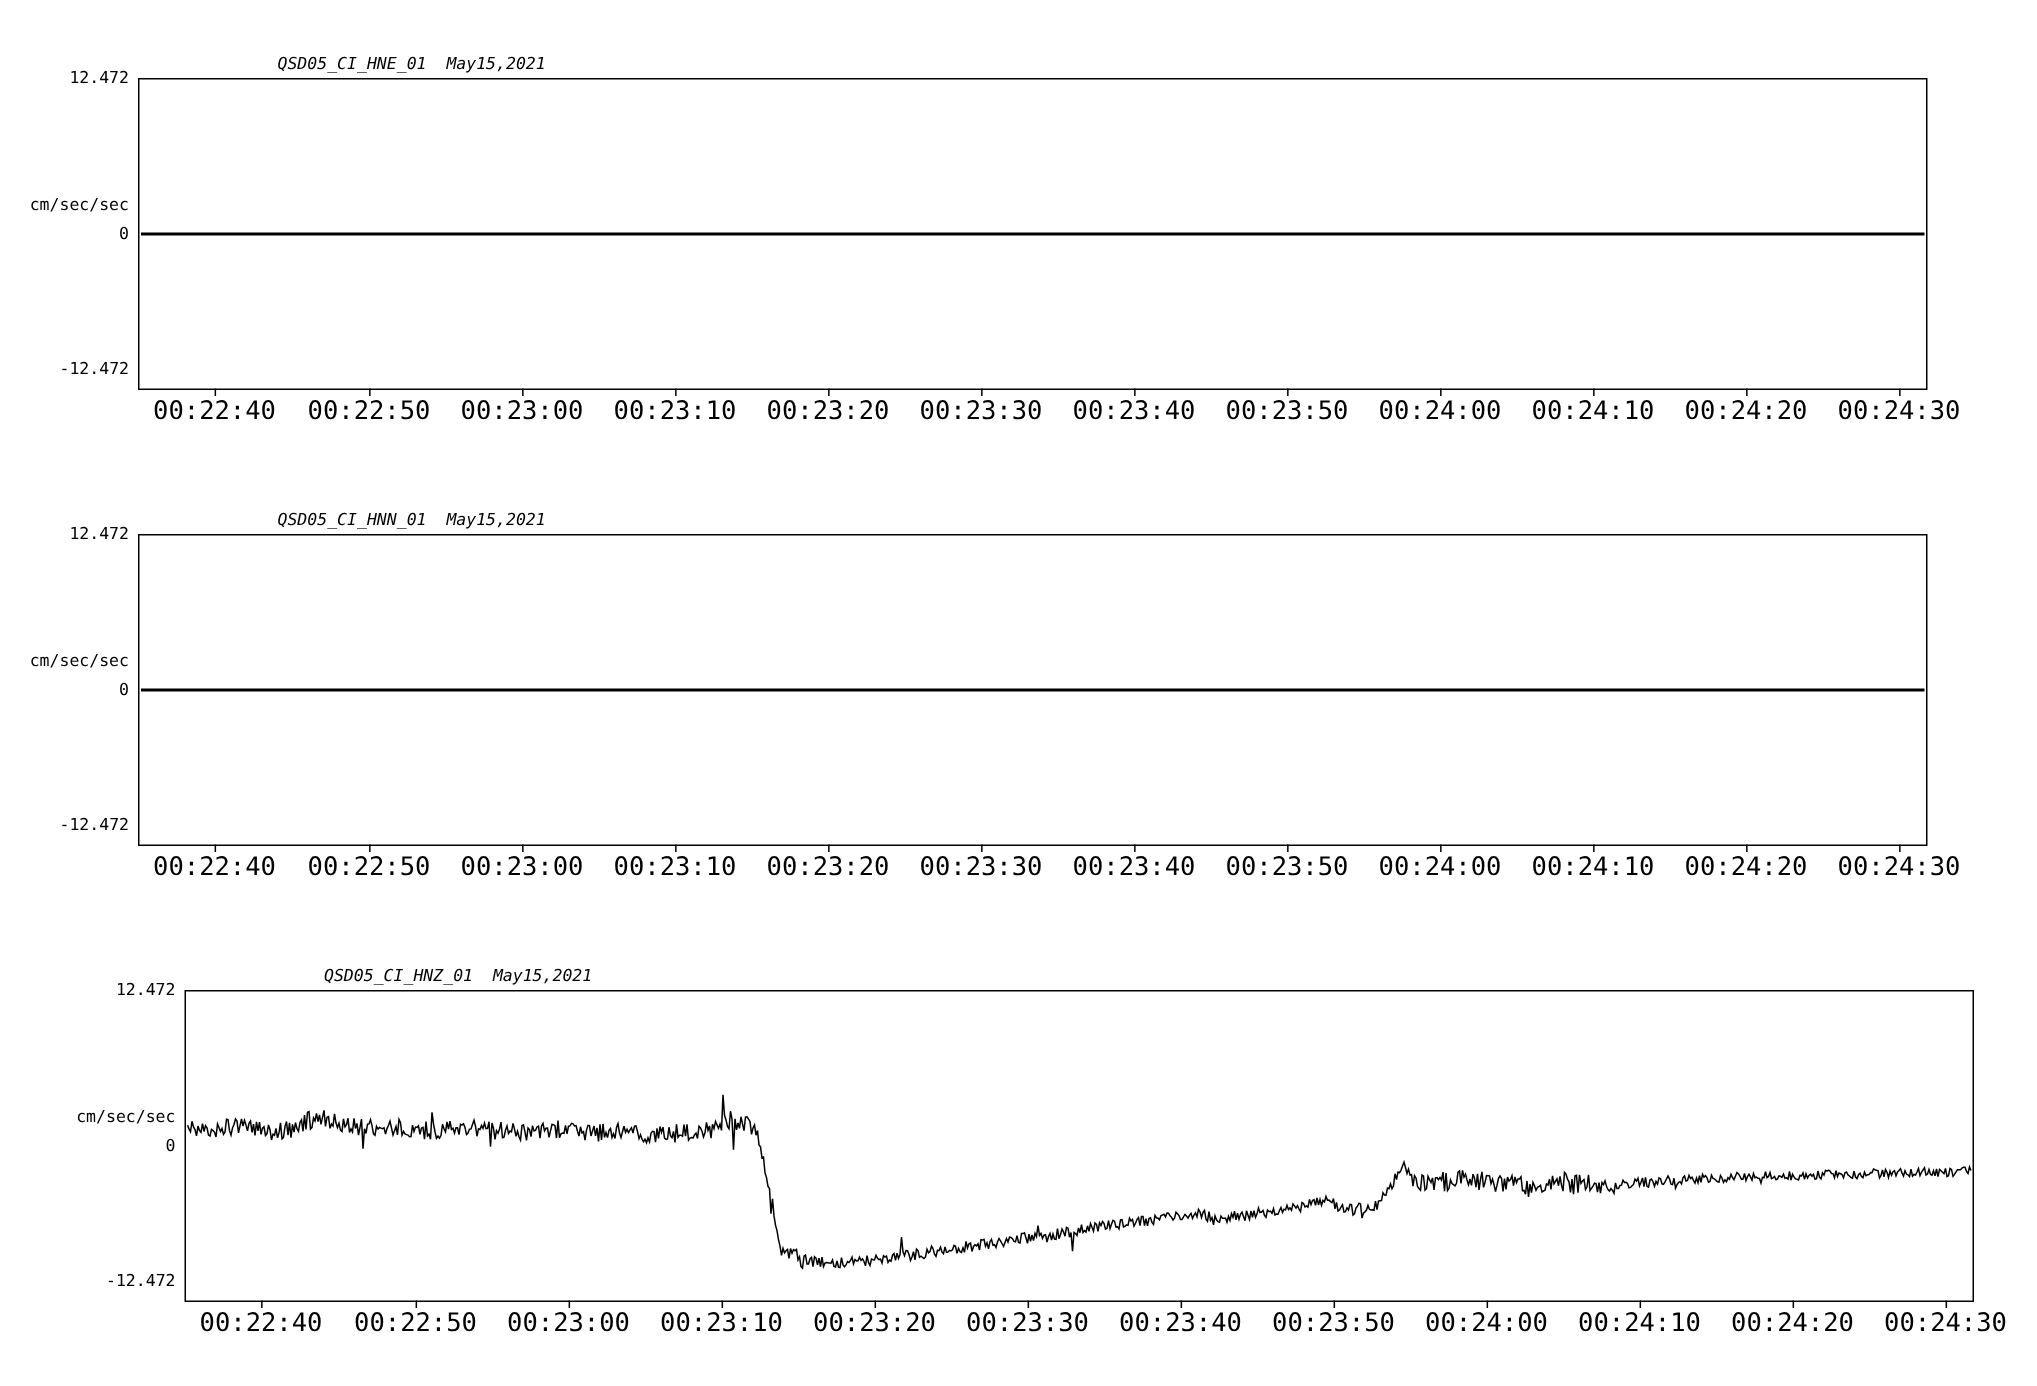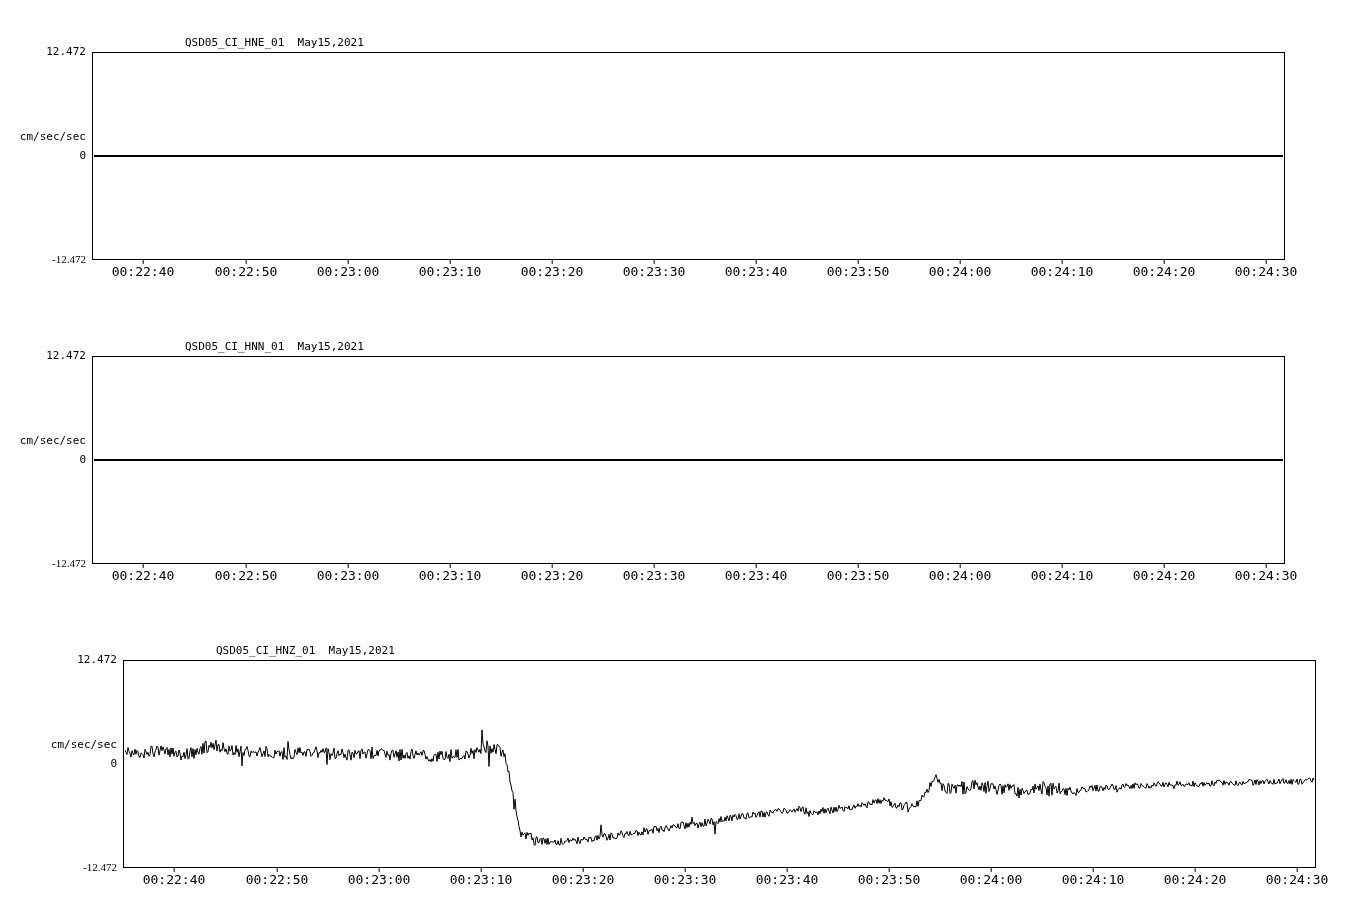--- a/index.html
+++ b/index.html
@@ -35,37 +35,37 @@
     box-sizing: border-box;
     background: #ffffff;
   }
   .panel-title {
     position: absolute;
     left: 185px;
     top: 28px;
     font-size: 11px;
     letter-spacing: 0px;
     white-space: pre;
+    font-style: italic;
   }
   .ylabel-top {
     position: absolute;
     right: 1272px;
     top: 37px;
     font-size: 11px;
     text-align: right;
     white-space: pre;
   }
   .ylabel-bottom {
     position: absolute;
     right: 1272px;
-    top: 245px;
+    top: 231px;
     font-size: 11px;
     text-align: center;
     white-space: pre;
-    font-family: Liberation Serif, serif;
   }
   .ylabel-unit {
     position: absolute;
     right: 1272px;
     top: 122px;
     font-size: 11px;
     text-align: right;
     white-space: pre;
   }
   .ylabel-zero {
@@ -79,21 +79,21 @@
   .axis-ticklabels {
     position: absolute;
     left: 92px;
     top: 256px;
     width: 1193px;
     height: 18px;
   }
   .xtick-label {
     position: absolute;
     top: 0;
-    font-size: 13px;
+    font-size: 17px;
     transform: translateX(-50%);
     white-space: pre;
   }
   .xtick-mark {
     position: absolute;
     width: 1px;
     height: 5px;
     background: #000000;
     top: -5px;
   }

